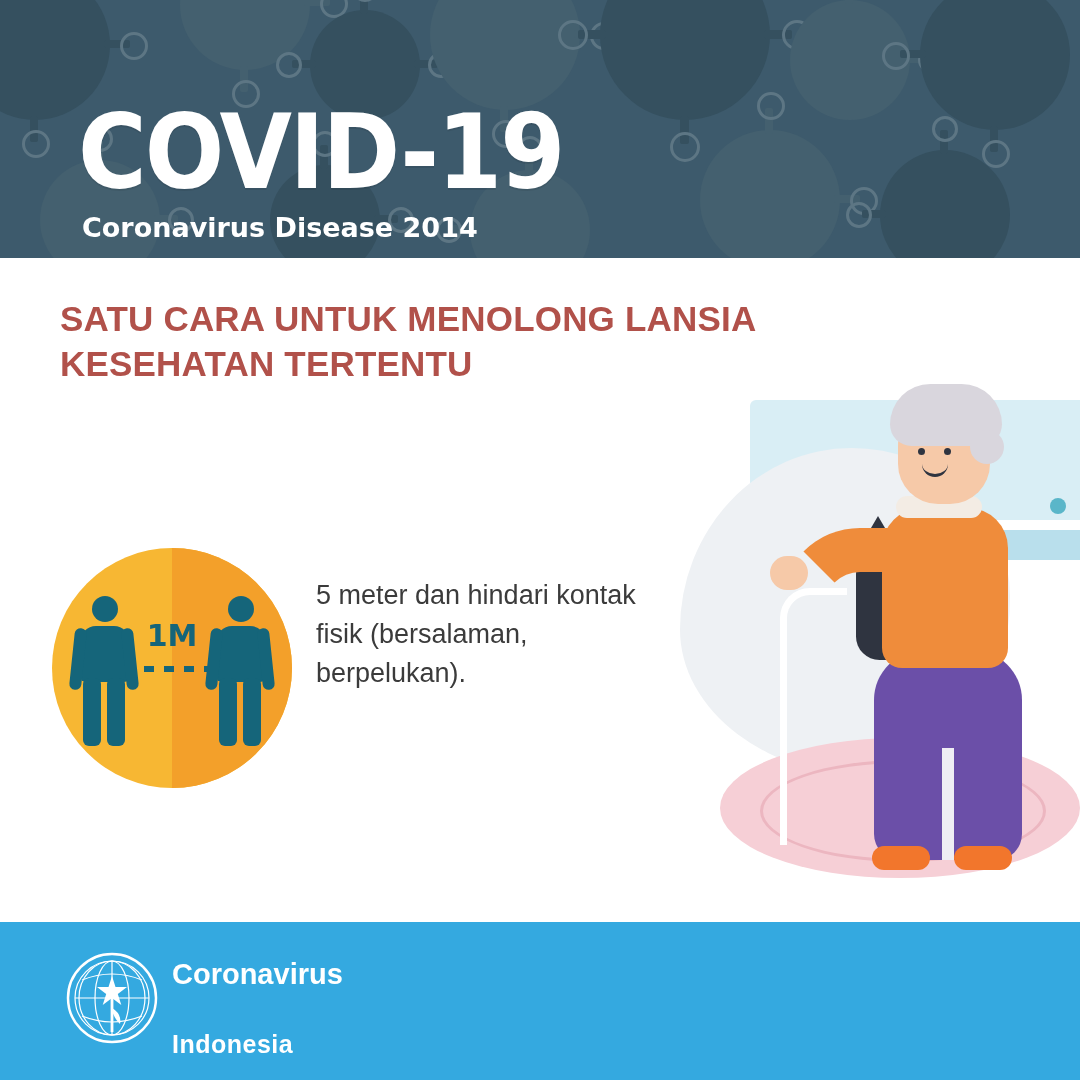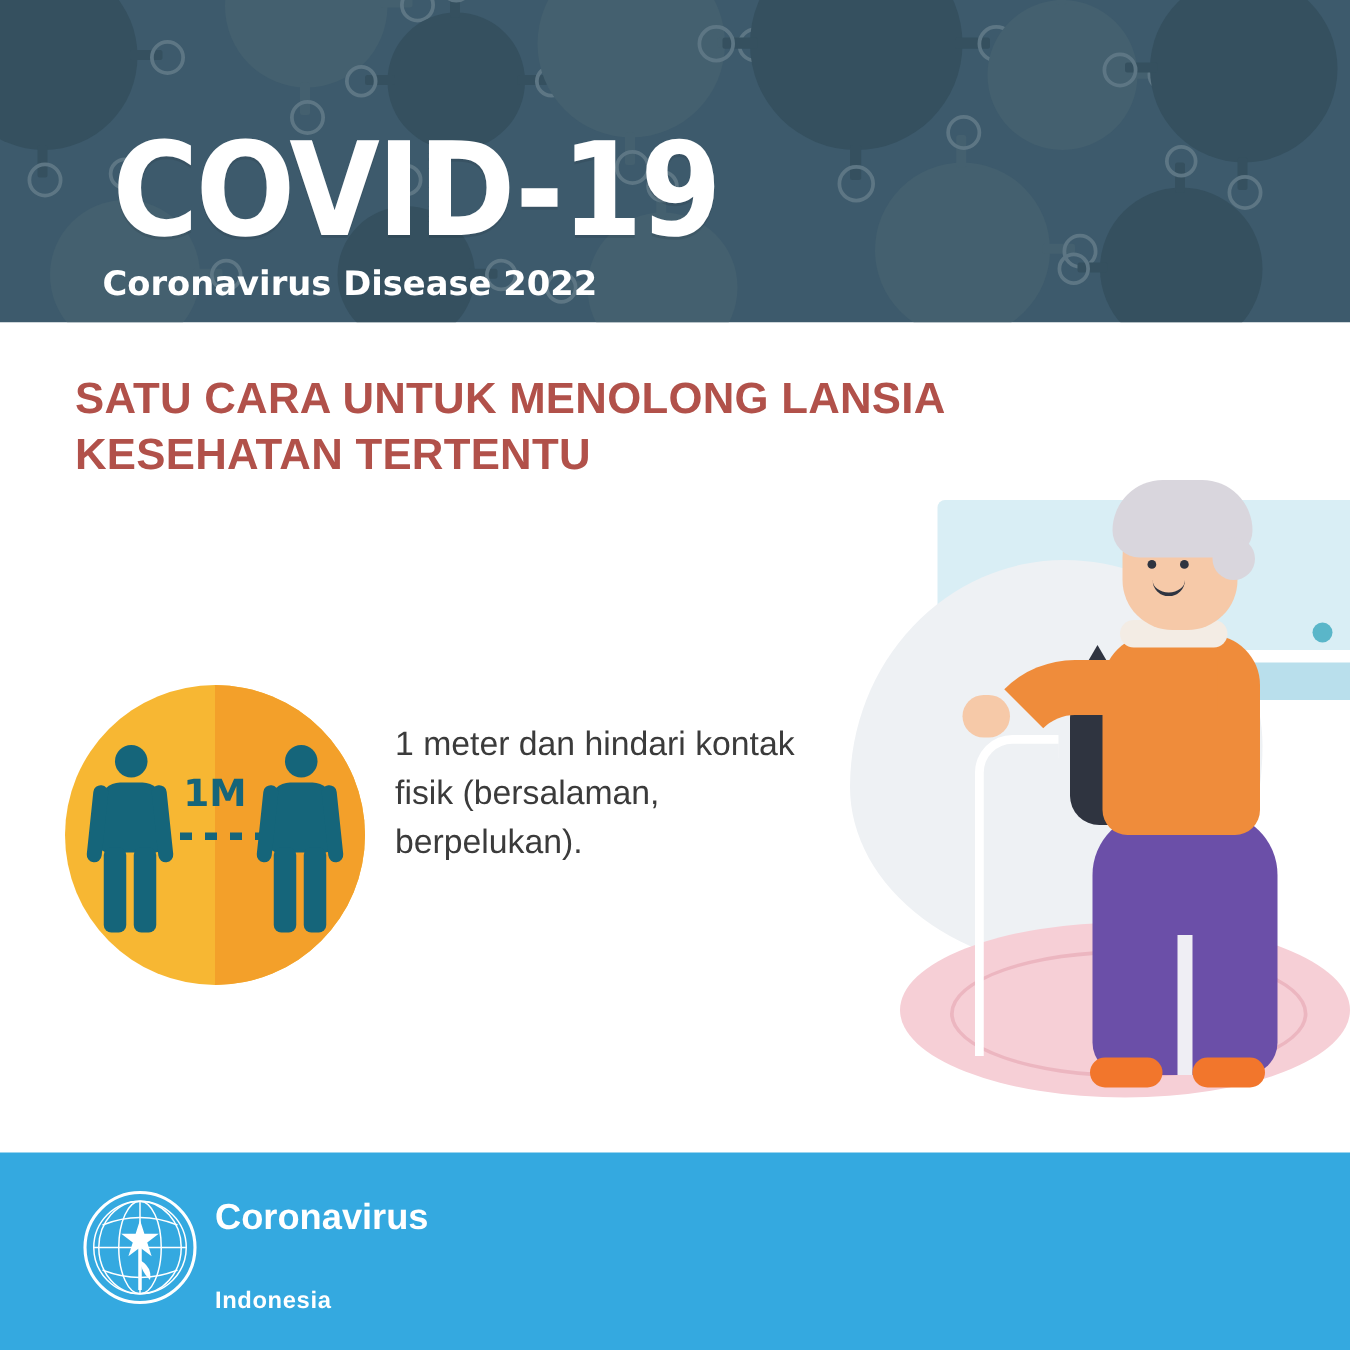--- a/index.html
+++ b/index.html
@@ -53,21 +53,20 @@
     left: 78px;
     top: 104px;
     font-size: 104px;
     line-height: 96px;
     font-weight: bold;
     color: #ffffff;
     letter-spacing: -2px;
     font-family: "DejaVu Sans", sans-serif;
     font-stretch: condensed;
     text-shadow: 0 2px 0 rgba(0,0,0,0.08);
-    margin-left: 12px;
   }
   .covid-sub {
     position: absolute;
     left: 82px;
     top: 212px;
     font-size: 27px;
     font-weight: bold;
     color: #ffffff;
     font-family: "DejaVu Sans", sans-serif;
   }
@@ -371,21 +370,21 @@
     color: #ffffff;
     font-size: 29px;
     line-height: 33px;
     font-weight: bold;
   }
   .who-country {
     position: absolute;
     left: 172px;
     top: 108px;
     color: #ffffff;
-    font-size: 19px;
+    font-size: 25px;
     font-weight: bold;
     letter-spacing: 0.5px;
   }
 </style>
 </head>
 <body>
 
 <div class="poster">
 
   <div class="header">
@@ -461,21 +460,21 @@
       <div class="nub" style="right:-34px; top:42px; width:20px; height:20px;"></div>
     </div>
     <div class="virus light" style="left:470px; top:170px; width:120px; height:120px;">
       <div class="spike" style="left:55px; top:-20px; width:8px; height:24px;"></div>
       <div class="nub" style="left:47px; top:-34px; width:20px; height:20px;"></div>
       <div class="spike" style="left:-18px; top:55px; width:24px; height:8px;"></div>
       <div class="nub" style="left:-34px; top:47px; width:20px; height:20px;"></div>
     </div>
 
     <div class="covid-title">COVID-19</div>
-    <div class="covid-sub">Coronavirus Disease 2022</div>
+    <div class="covid-sub">Coronavirus Disease 2014</div>
   </div>
 
   <div class="body-area">
 
     <div class="headline">
       <div>SATU CARA UNTUK MENOLONG LANSIA</div>
       <div>KESEHATAN TERTENTU</div>
     </div>
 
     <div class="illus">
@@ -522,21 +521,21 @@
         <div class="arm-l"></div>
           <div class="arm-r"></div>
         <div class="leg-l"></div>
           <div class="leg-r"></div>
       </div>
       <div class="dist-dots"></div>
       <div class="dist-label">1M</div>
     </div>
 
     <div class="body-text">
-      <div>1 meter dan hindari kontak</div>
+      <div>5 meter dan hindari kontak</div>
       <div>fisik (bersalaman,</div>
       <div>berpelukan).</div>
     </div>
   </div>
 
   <div class="footer">
     <svg class="who-logo" viewBox="0 0 100 100">
       <circle cx="50" cy="50" r="44" fill="none" stroke="#ffffff" stroke-width="2.5"></circle>
       <circle cx="50" cy="50" r="37" fill="none" stroke="#ffffff" stroke-width="1.2"></circle>
       <g stroke="#ffffff" stroke-width="1.2" fill="none">

